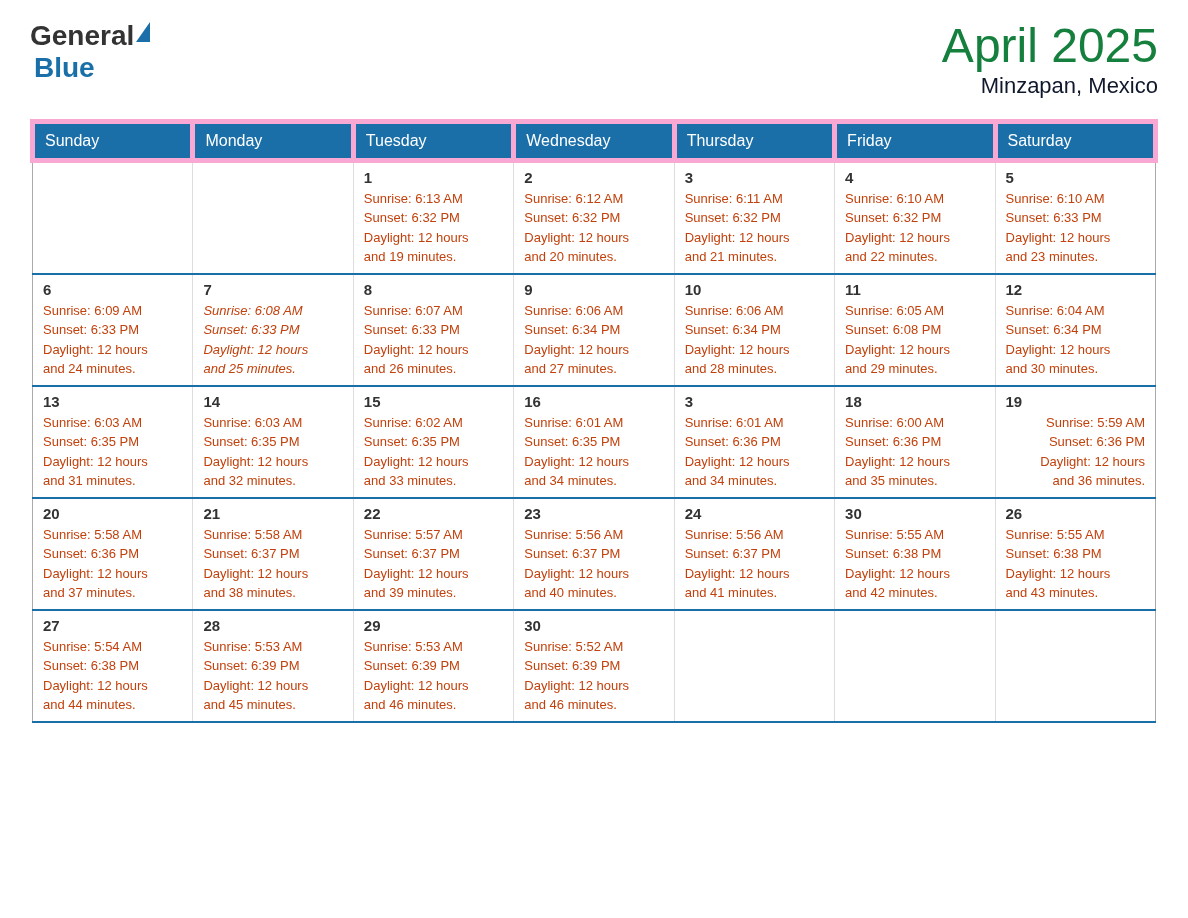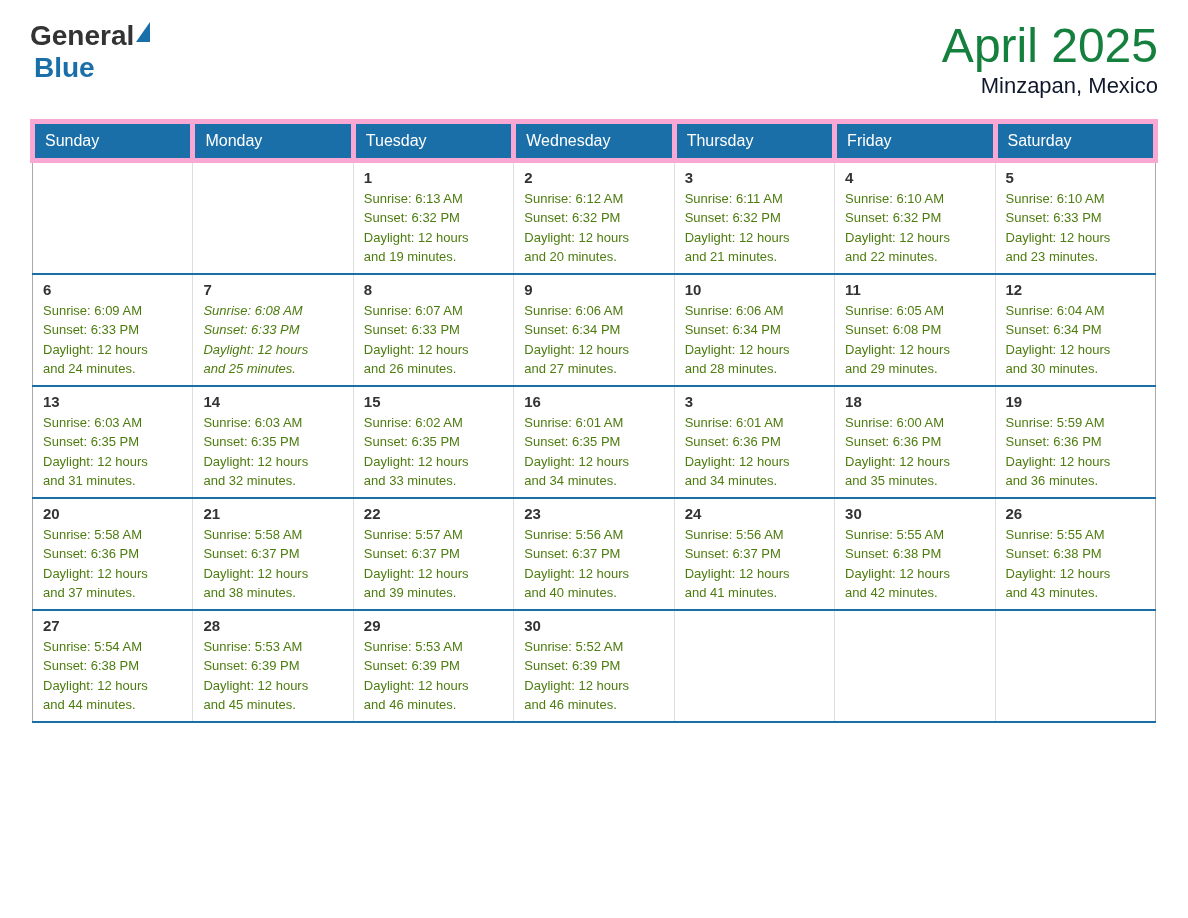--- a/index.html
+++ b/index.html
@@ -91,21 +91,21 @@
     }
     .day-number {
       font-size: 15px;
       font-weight: bold;
       color: #333;
       display: block;
       margin-bottom: 3px;
     }
     .day-info {
       font-size: 13px;
-      color: #4d7c0f;
+      color: #c2410c;
       line-height: 1.5;
     }
     .empty-cell {
       background: #fff;
     }
   </style>
 </head>
 <body>
 
 <div class="header">
@@ -265,21 +265,21 @@
         </td>
         <td>
           <span class="day-number">18</span>
           <div class="day-info" style="white-space: pre-line;">Sunrise: 6:00 AM
 Sunset: 6:36 PM
 Daylight: 12 hours
 and 35 minutes.</div>
         </td>
         <td>
           <span class="day-number">19</span>
-          <div class="day-info" style="white-space: pre-line;">Sunrise: 5:59 AM
+          <div class="day-info" style="white-space: pre-line; text-align: right;">Sunrise: 5:59 AM
 Sunset: 6:36 PM
 Daylight: 12 hours
 and 36 minutes.</div>
         </td>
       </tr>
       <tr>
         <td>
           <span class="day-number">20</span>
           <div class="day-info" style="white-space: pre-line;">Sunrise: 5:58 AM
 Sunset: 6:36 PM

